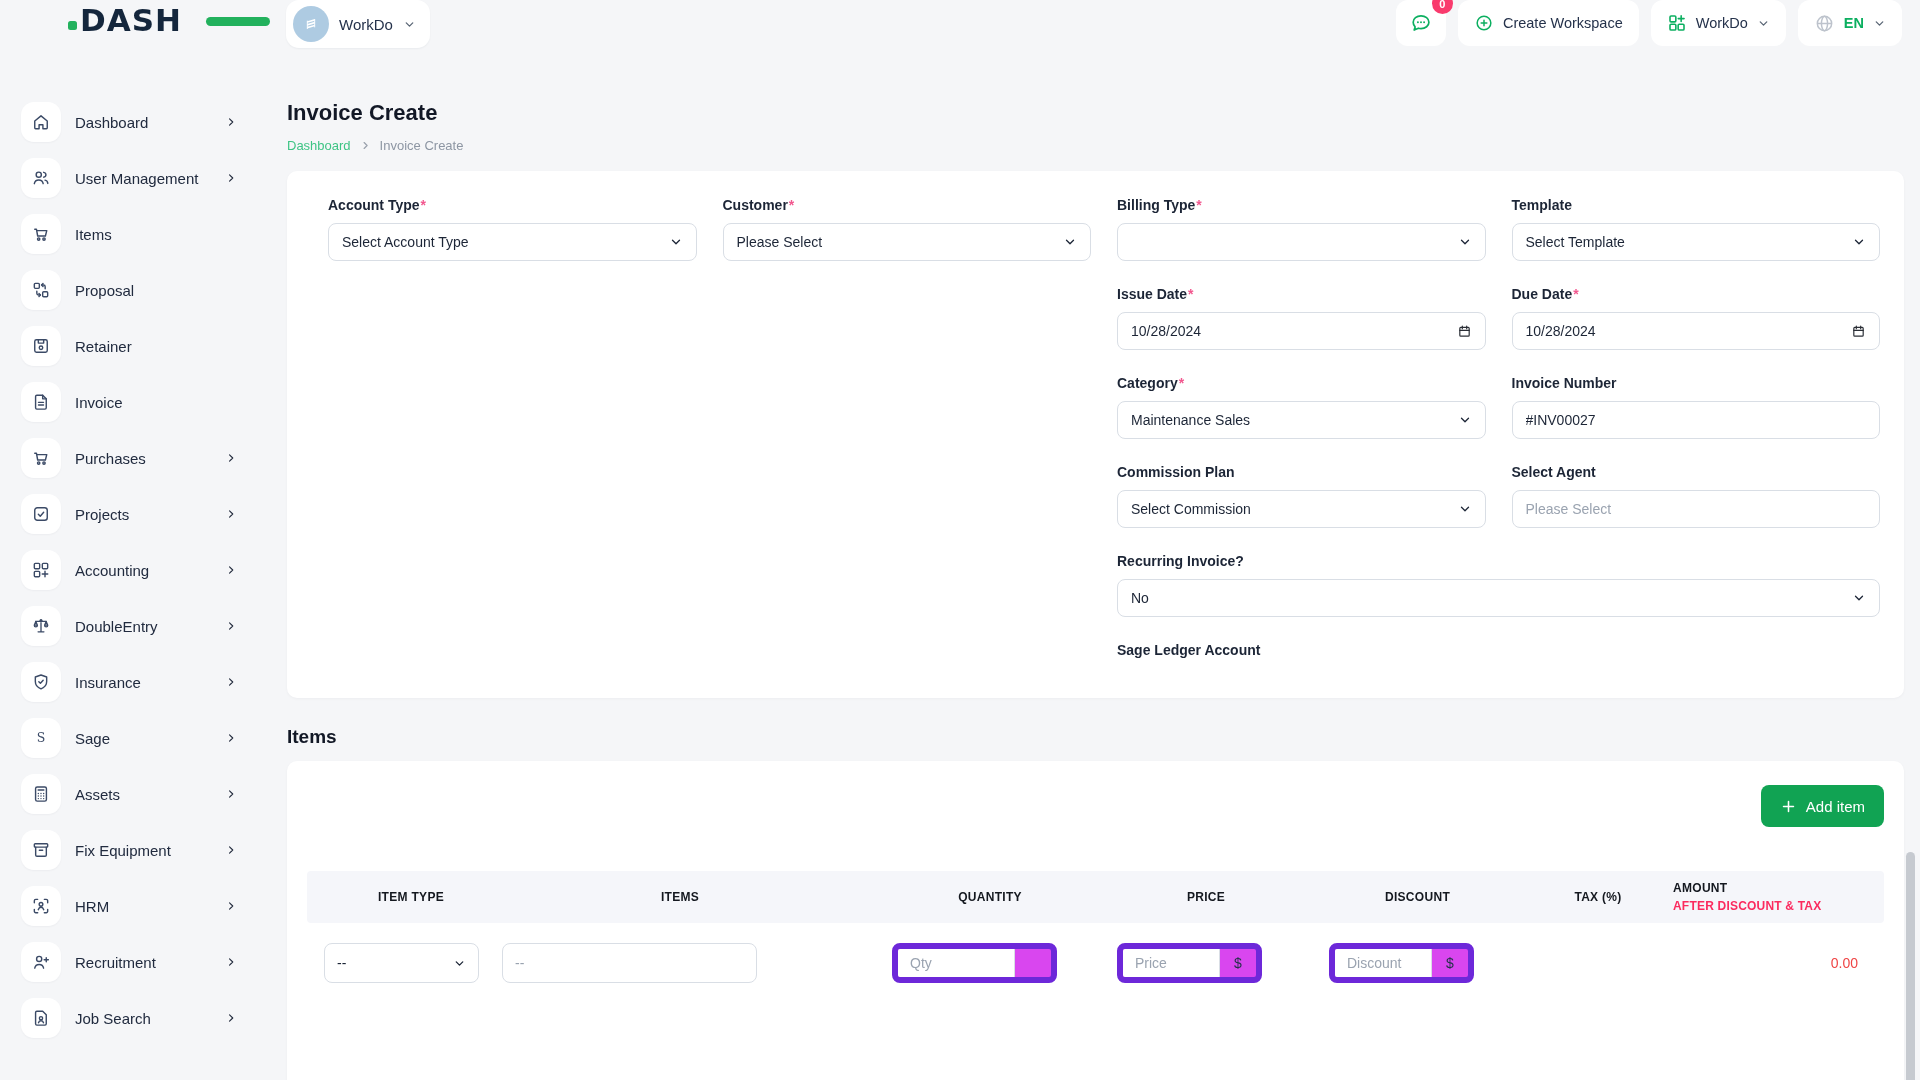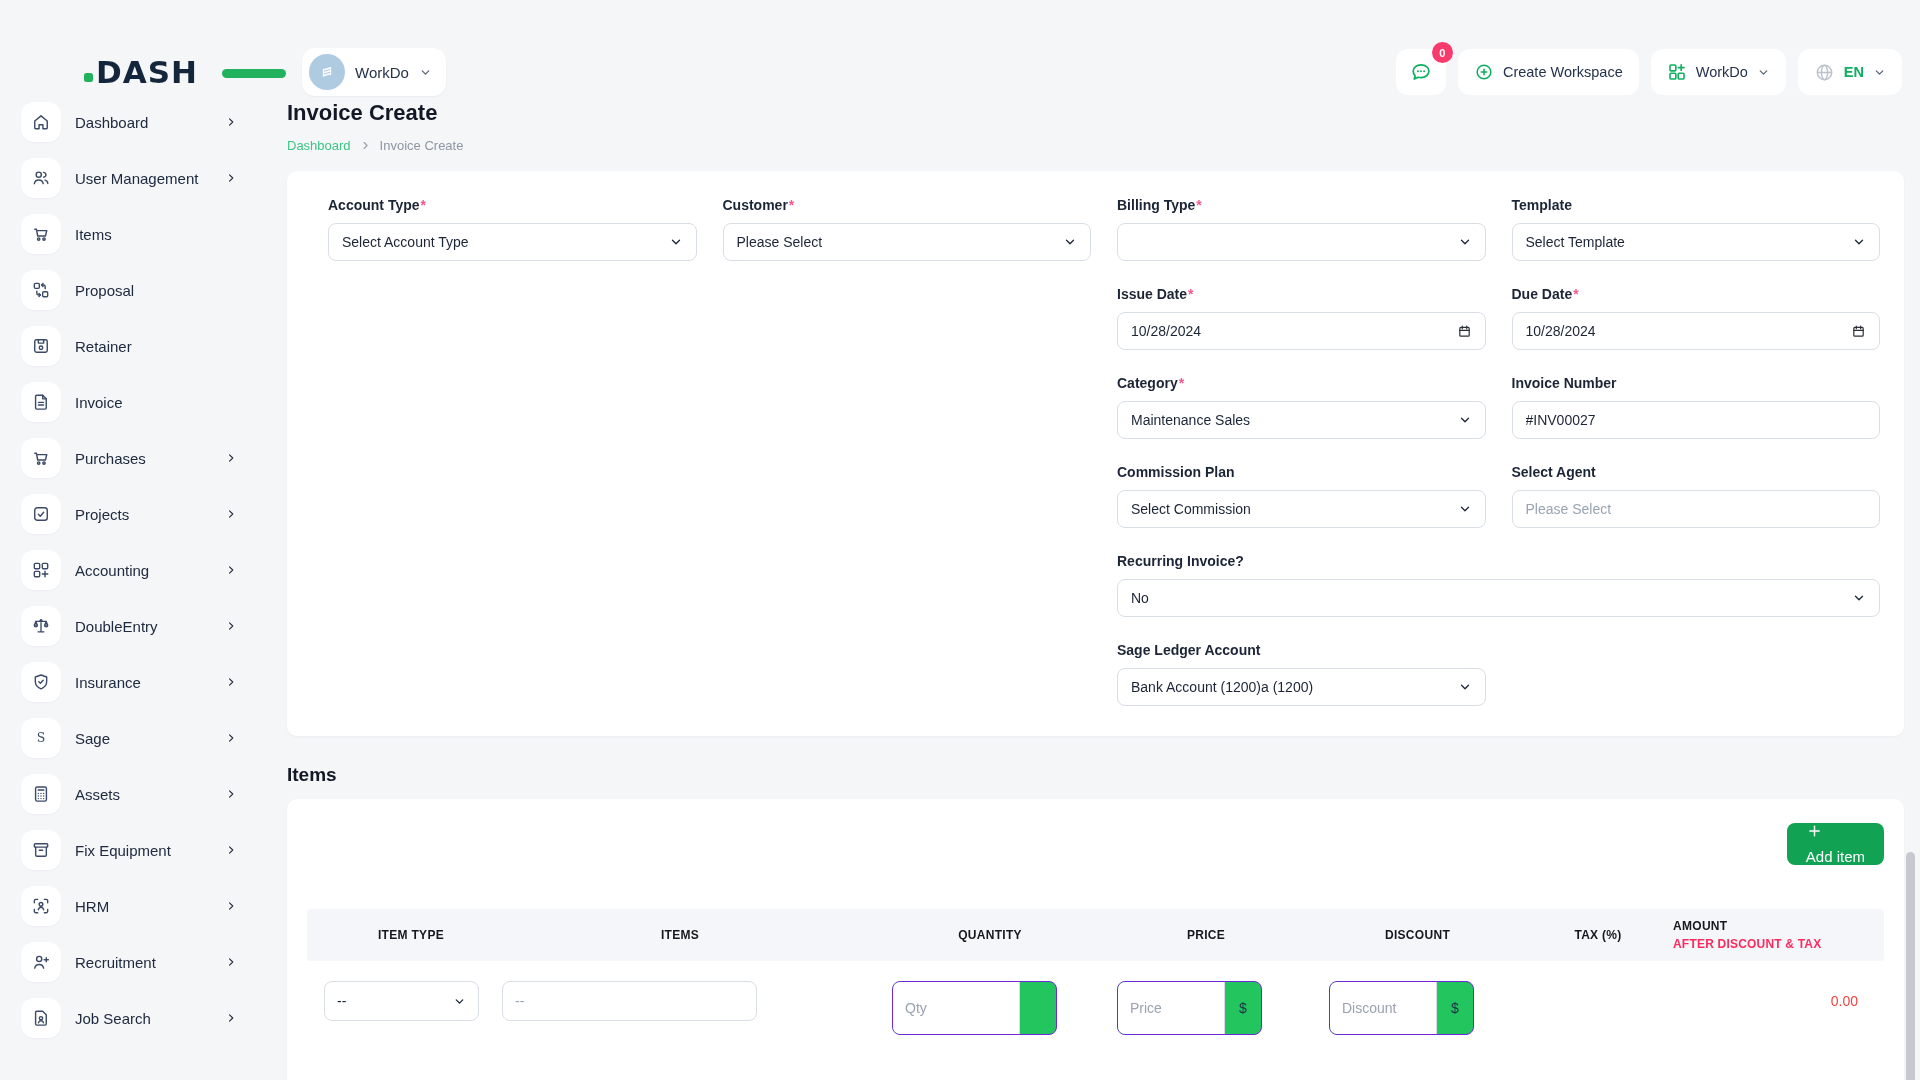--- a/index.html
+++ b/index.html
@@ -1,20 +1,20 @@
 <!DOCTYPE html>
 <html><head>
 <meta charset="utf-8">
 <style>
   * { margin:0; padding:0; box-sizing:border-box; }
   html,body { width:1920px; height:1080px; overflow:hidden; }
   body { background:#f5f6f8; font-family:"Liberation Sans",sans-serif; color:#1c2536; position:relative; }
 
   
-  .topbar { position:absolute; top:0; left:16px; right:0; height:64px; display:flex; align-items:center; padding:0 18px 0 80px;margin-top:40px; }
+  .topbar { position:absolute; top:0; left:0; right:0; height:64px; display:flex; align-items:flex-start; padding:0 18px 0 80px; }
   .logo { position:relative; width:150px; height:40px; display:flex; align-items:center; }
   .logo-text { font-family:"DejaVu Sans",sans-serif; font-weight:800; font-size:31px; letter-spacing:1px; color:#14263c; }
   .logo-dot { position:absolute; left:-12px; top:21px; width:9px; height:9px; background:#22b15d; border-radius:2.5px; }
   .logo-bar { position:absolute; right:-40px; top:17px; width:64px; height:9px; background:#22b15d; border-radius:5px; }
   .ws-pill { margin-left:56px; height:48px; background:#fff; border-radius:13px; display:flex; align-items:center; gap:10px; padding:0 14px 0 7px; cursor:pointer; box-shadow:0 1px 2px rgba(20,30,60,.05); }
   .ws-avatar { width:36px; height:36px; border-radius:50%; background:#aecbe2; display:flex; align-items:center; justify-content:center; }
   .ws-name { font-size:15px; font-weight:500; color:#25324b; }
   .tb-right { margin-left:auto; display:flex; align-items:center; gap:12px; }
   .icon-btn { position:relative; width:50px; height:46px; background:#fff; border-radius:12px; display:flex; align-items:center; justify-content:center; cursor:pointer; }
   .badge { position:absolute; top:-7px; right:-7px; min-width:21px; height:21px; border-radius:50%; background:#f93a6d; color:#fff; font-size:11px; font-weight:700; display:flex; align-items:center; justify-content:center; }
@@ -47,36 +47,36 @@
   .c1r1{grid-column:1;grid-row:1}.c2r1{grid-column:2;grid-row:1}.c3r1{grid-column:3;grid-row:1}.c4r1{grid-column:4;grid-row:1}
   .c3r2{grid-column:3;grid-row:2}.c4r2{grid-column:4;grid-row:2}
   .c3r3{grid-column:3;grid-row:3}.c4r3{grid-column:4;grid-row:3}
   .c3r4{grid-column:3;grid-row:4}.c4r4{grid-column:4;grid-row:4}
   .c34r5{grid-column:3 / span 2;grid-row:5}
   .c3r6{grid-column:3;grid-row:6}
 
   .items-heading { margin-top:28px; font-size:19px; font-weight:700; color:#121826; }
   .card-items { margin-top:13px; padding:24px 20px; height:420px; }
   .add-row { display:flex; justify-content:flex-end; }
-  .btn-add { height:42px; background:#11a353; color:#fff; border:none; border-radius:8px; font-size:15px; font-weight:500; font-family:inherit; display:flex; gap:9px; padding:0 19px; cursor:pointer;flex-direction:column; }
+  .btn-add { height:42px; background:#11a353; color:#fff; border:none; border-radius:8px; font-size:15px; font-weight:500; font-family:inherit; display:flex; align-items:center; gap:9px; padding:0 19px; cursor:pointer; }
 
   .tbl-head { margin-top:44px; height:52px; background:#f5f6fa; border-radius:4px; display:flex; align-items:center; }
   .th { font-size:12px; font-weight:700; color:#14181f; letter-spacing:.3px;text-align:center; }
   .col1{width:178px; padding-left:30px;} .col2{width:390px;} .col3{width:225px; padding-left:5px;} .col4{width:212px;} .col5{width:211px;} .col6{width:150px;}
   .col7{flex:1; text-align:left; padding-right:26px;}
   .th-amount-sub { font-size:12px; font-weight:700; color:#fb2b5f; margin-top:4px; letter-spacing:.2px; }
 
   .tbl-row { margin-top:20px; display:flex; align-items:flex-start; padding-left:17px; }
   .rc1{width:178px;} .rc2{width:390px;} .rc3{width:225px;} .rc4{width:212px;} .rc5{width:211px;} .rc6{width:150px;} .rc7{flex:1; text-align:right; padding-right:26px;}
   .sel-sm { width:155px; height:40px; border:1px solid #d9dee5; border-radius:8px; display:flex; align-items:center; padding:0 12px; font-size:14px; cursor:pointer; }
   .sel-sm .val { flex:1; }
   .inp { height:40px; border:1px solid #d9dee5; border-radius:8px; padding:0 12px; font-size:14px; font-family:inherit; color:#1c2536; outline:none; background:#fff; }
   .inp::placeholder { color:#9aa3b0; }
   .inp-items { width:255px; }
-  .grp { display:flex; height:54px; border:1px solid #6d28d9; border-radius:8px; overflow:hidden; background:#22c55e; }
+  .grp { display:flex; height:40px; border:6px solid #6d28d9; border-radius:8px; overflow:hidden; background:#d946ef; }
   .grp input { border:none; outline:none; padding:0 12px; font-size:14px; font-family:inherit; color:#1c2536; flex:1; min-width:0; }
   .grp input::placeholder { color:#9aa3b0; }
   .grp .suffix { width:37px; border-left:1px solid #d9dee5; display:flex; align-items:center; justify-content:center; font-size:14px; color:#25324b; }
   .grp-qty { width:165px; } .grp-money { width:145px; }
   .amount-val { font-size:14px; color:#ef4444; line-height:40px; }
 
   .scroll-thumb { position:absolute; right:5px; top:852px; width:9px; height:300px; border-radius:5px; background:#c6cad0; }
 </style>
 </head>
 <body>
@@ -524,26 +524,20 @@
         <div class="control">
           <span class="val">No</span>
           <svg width="14" height="14" viewBox="0 0 24 24" fill="none" stroke="#1c2536" stroke-width="2.2" stroke-linecap="round" stroke-linejoin="round">
               <path d="m6 9 6 6 6-6"></path>
             </svg>
         </div>
       </div>
 
       <div class="c3r6">
         <label class="fld-label"><span>Sage Ledger Account</span></label>
-        <div class="control">
-          <span class="val">Bank Account (1200)a (1200)</span>
-          <svg width="14" height="14" viewBox="0 0 24 24" fill="none" stroke="#1c2536" stroke-width="2.2" stroke-linecap="round" stroke-linejoin="round">
-              <path d="m6 9 6 6 6-6"></path>
-            </svg>
-        </div>
       </div>
 
     </div>
   </section>
 
   <h2 class="items-heading">Items</h2>
 
   <section class="card card-items">
     <div class="add-row">
       <button class="btn-add">

